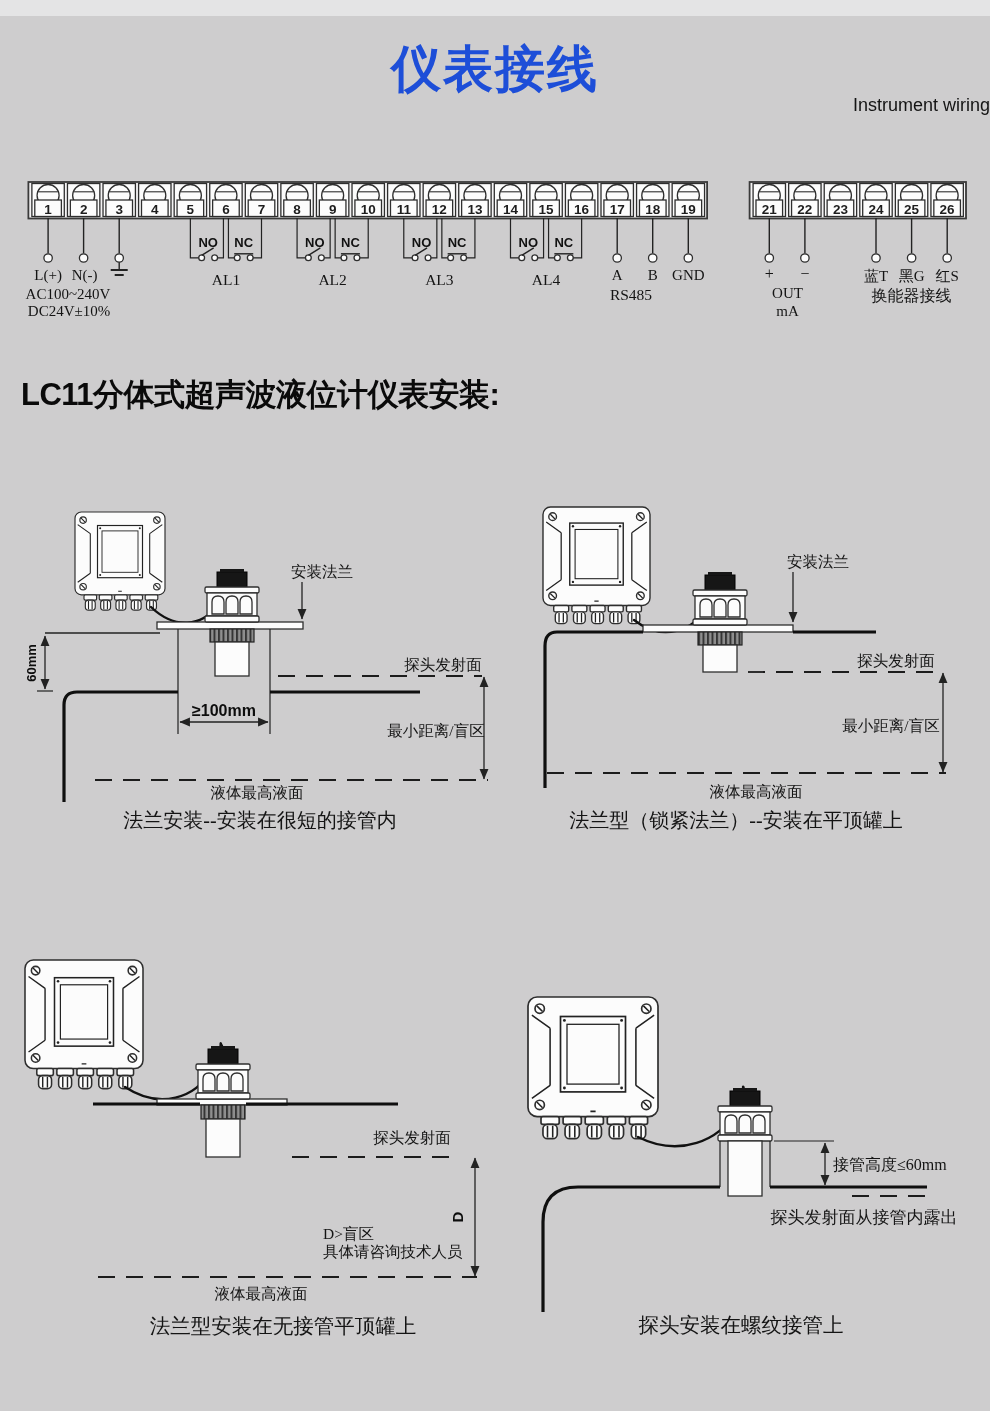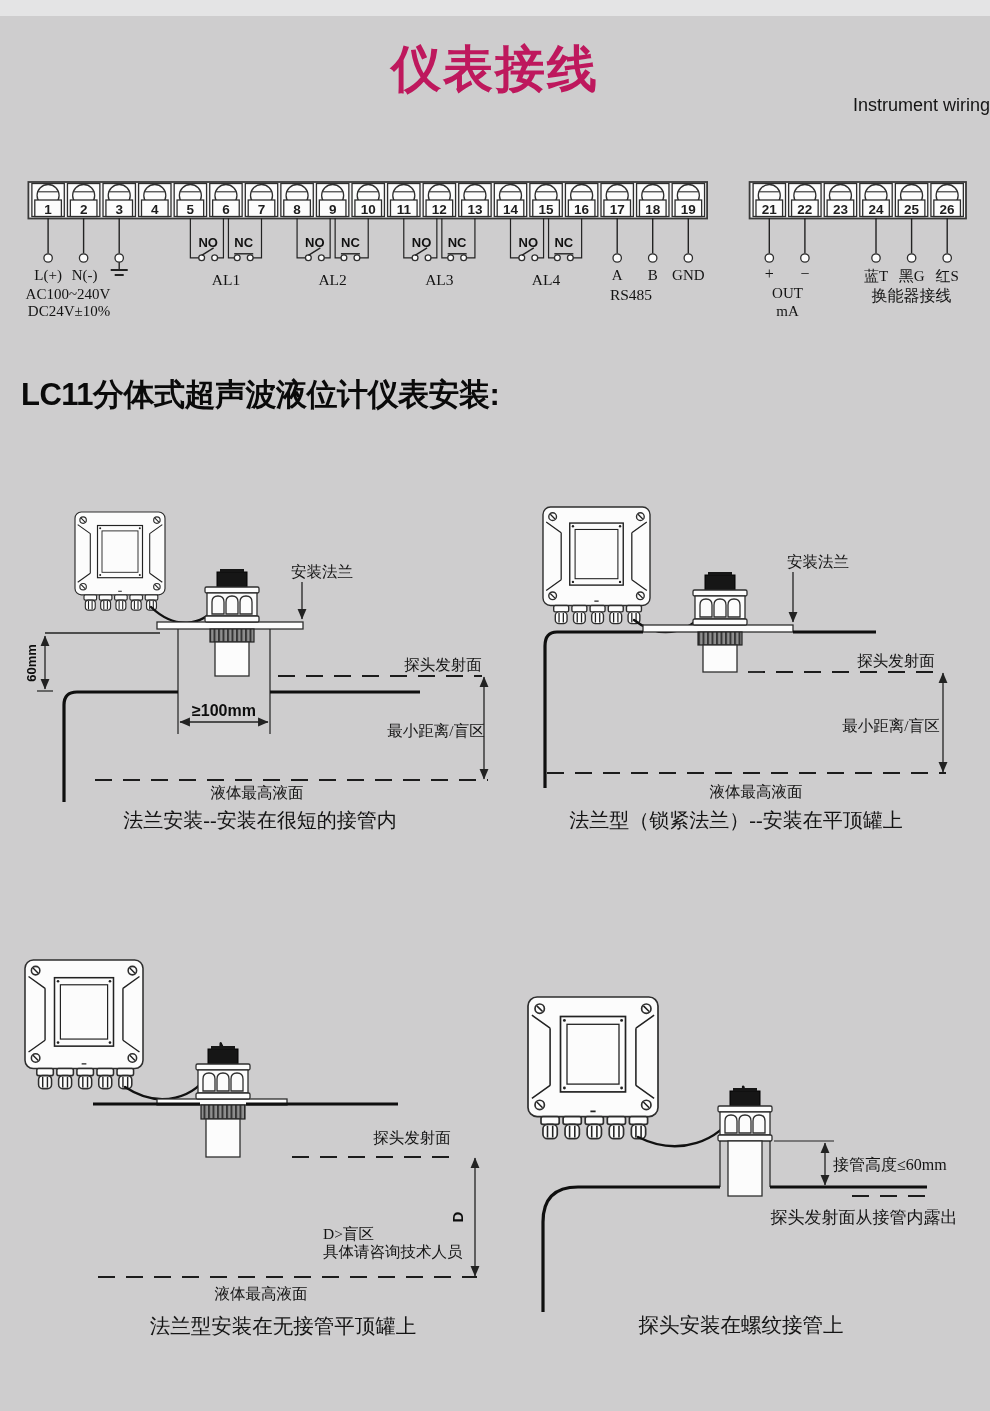--- a/index.html
+++ b/index.html
@@ -1,20 +1,20 @@
 <!DOCTYPE html>
 <html><head>
 <meta charset="utf-8">
 <style>
   html,body{margin:0;padding:0;background:#cecdce;}
   .page{position:relative;width:990px;height:1411px;background:#cecdce;overflow:hidden;
         font-family:"Liberation Sans","DejaVu Sans",sans-serif;color:#111;}
   .topband{position:absolute;left:0;top:0;width:990px;height:16px;background:#e4e4e5;}
   .title{position:absolute;left:0;top:36px;width:990px;text-align:center;
-         font-size:50px;font-weight:900;letter-spacing:2px;color:#be185d;}
+         font-size:50px;font-weight:900;letter-spacing:2px;color:#1d4ed8;}
   .subtitle{position:absolute;left:0;top:95px;width:990px;text-align:right;
             font-size:18px;font-weight:400;color:#141414;}
   .heading{position:absolute;left:21px;top:374px;font-size:31px;font-weight:700;
            letter-spacing:-0.5px;color:#0a0a0a;}
   svg{position:absolute;overflow:visible;}
   .ln{stroke:#222;fill:none;stroke-width:1.4;}
   .ln2{stroke:#222;fill:none;stroke-width:1.2;}
   .thick{stroke:#0f0f0f;fill:none;stroke-width:3.2;}
   .dash{stroke:#1c1c1c;fill:none;stroke-width:1.8;stroke-dasharray:17 11;}
   .dim{stroke:#222;fill:none;stroke-width:1.3;}

